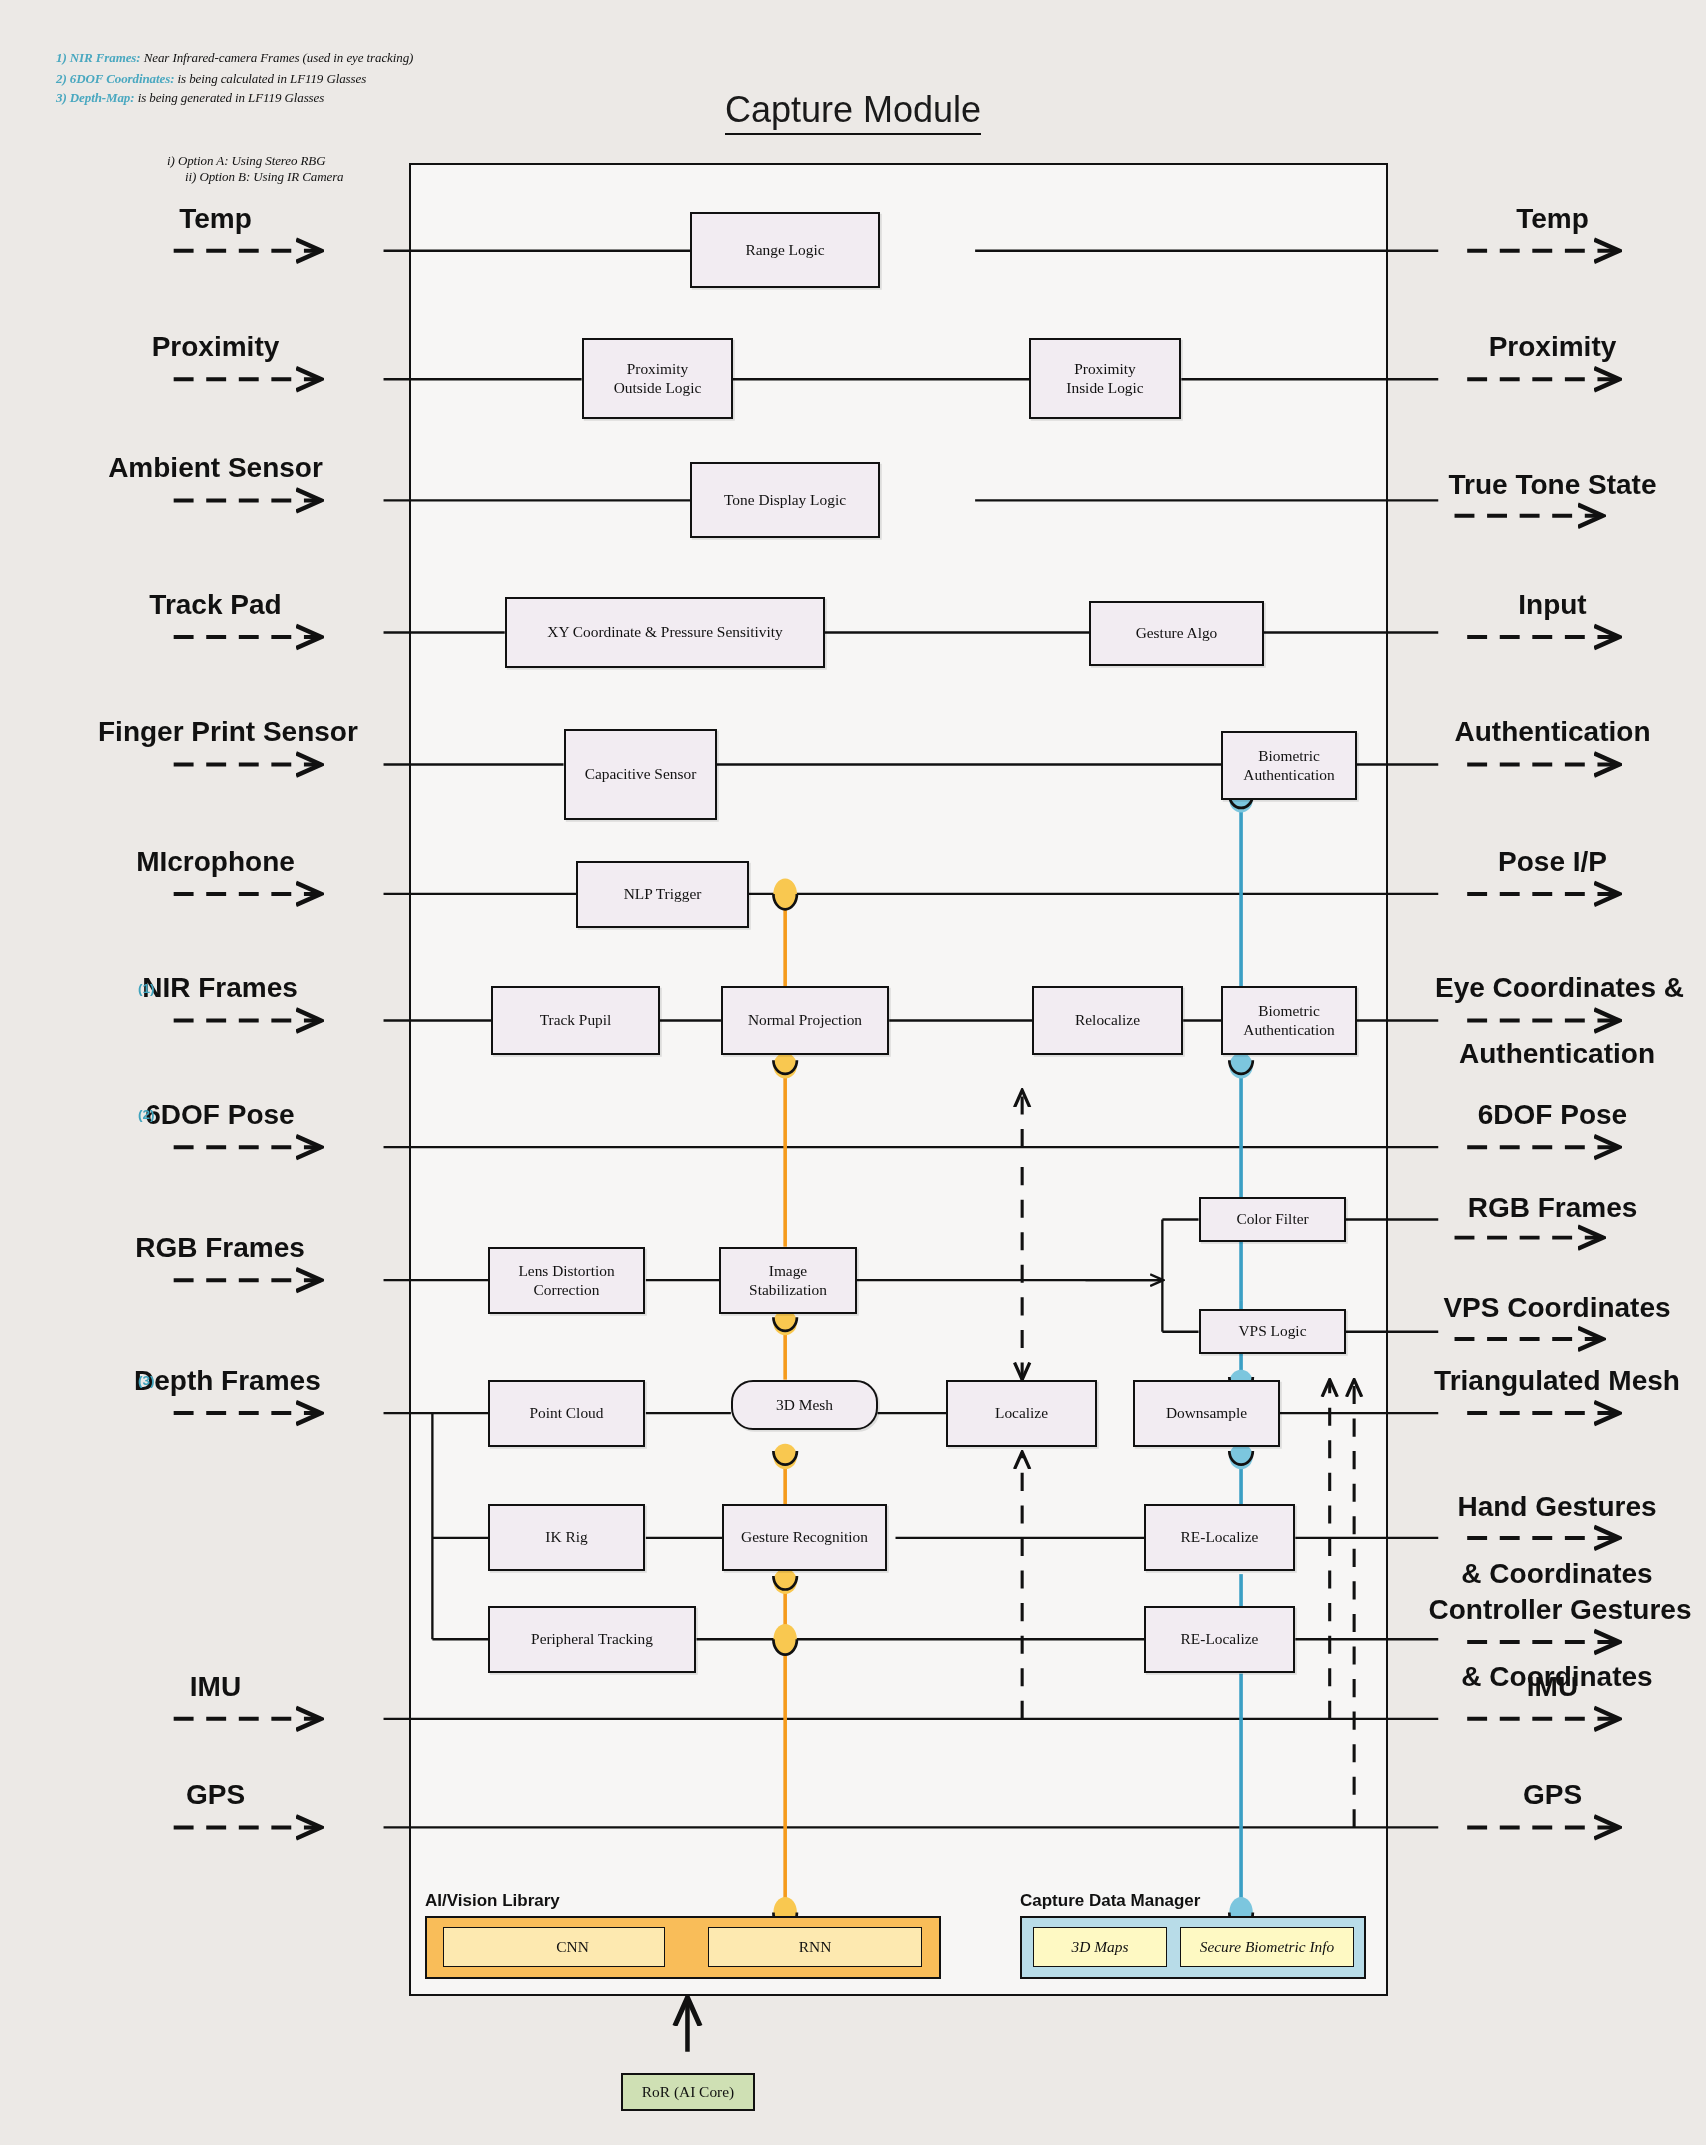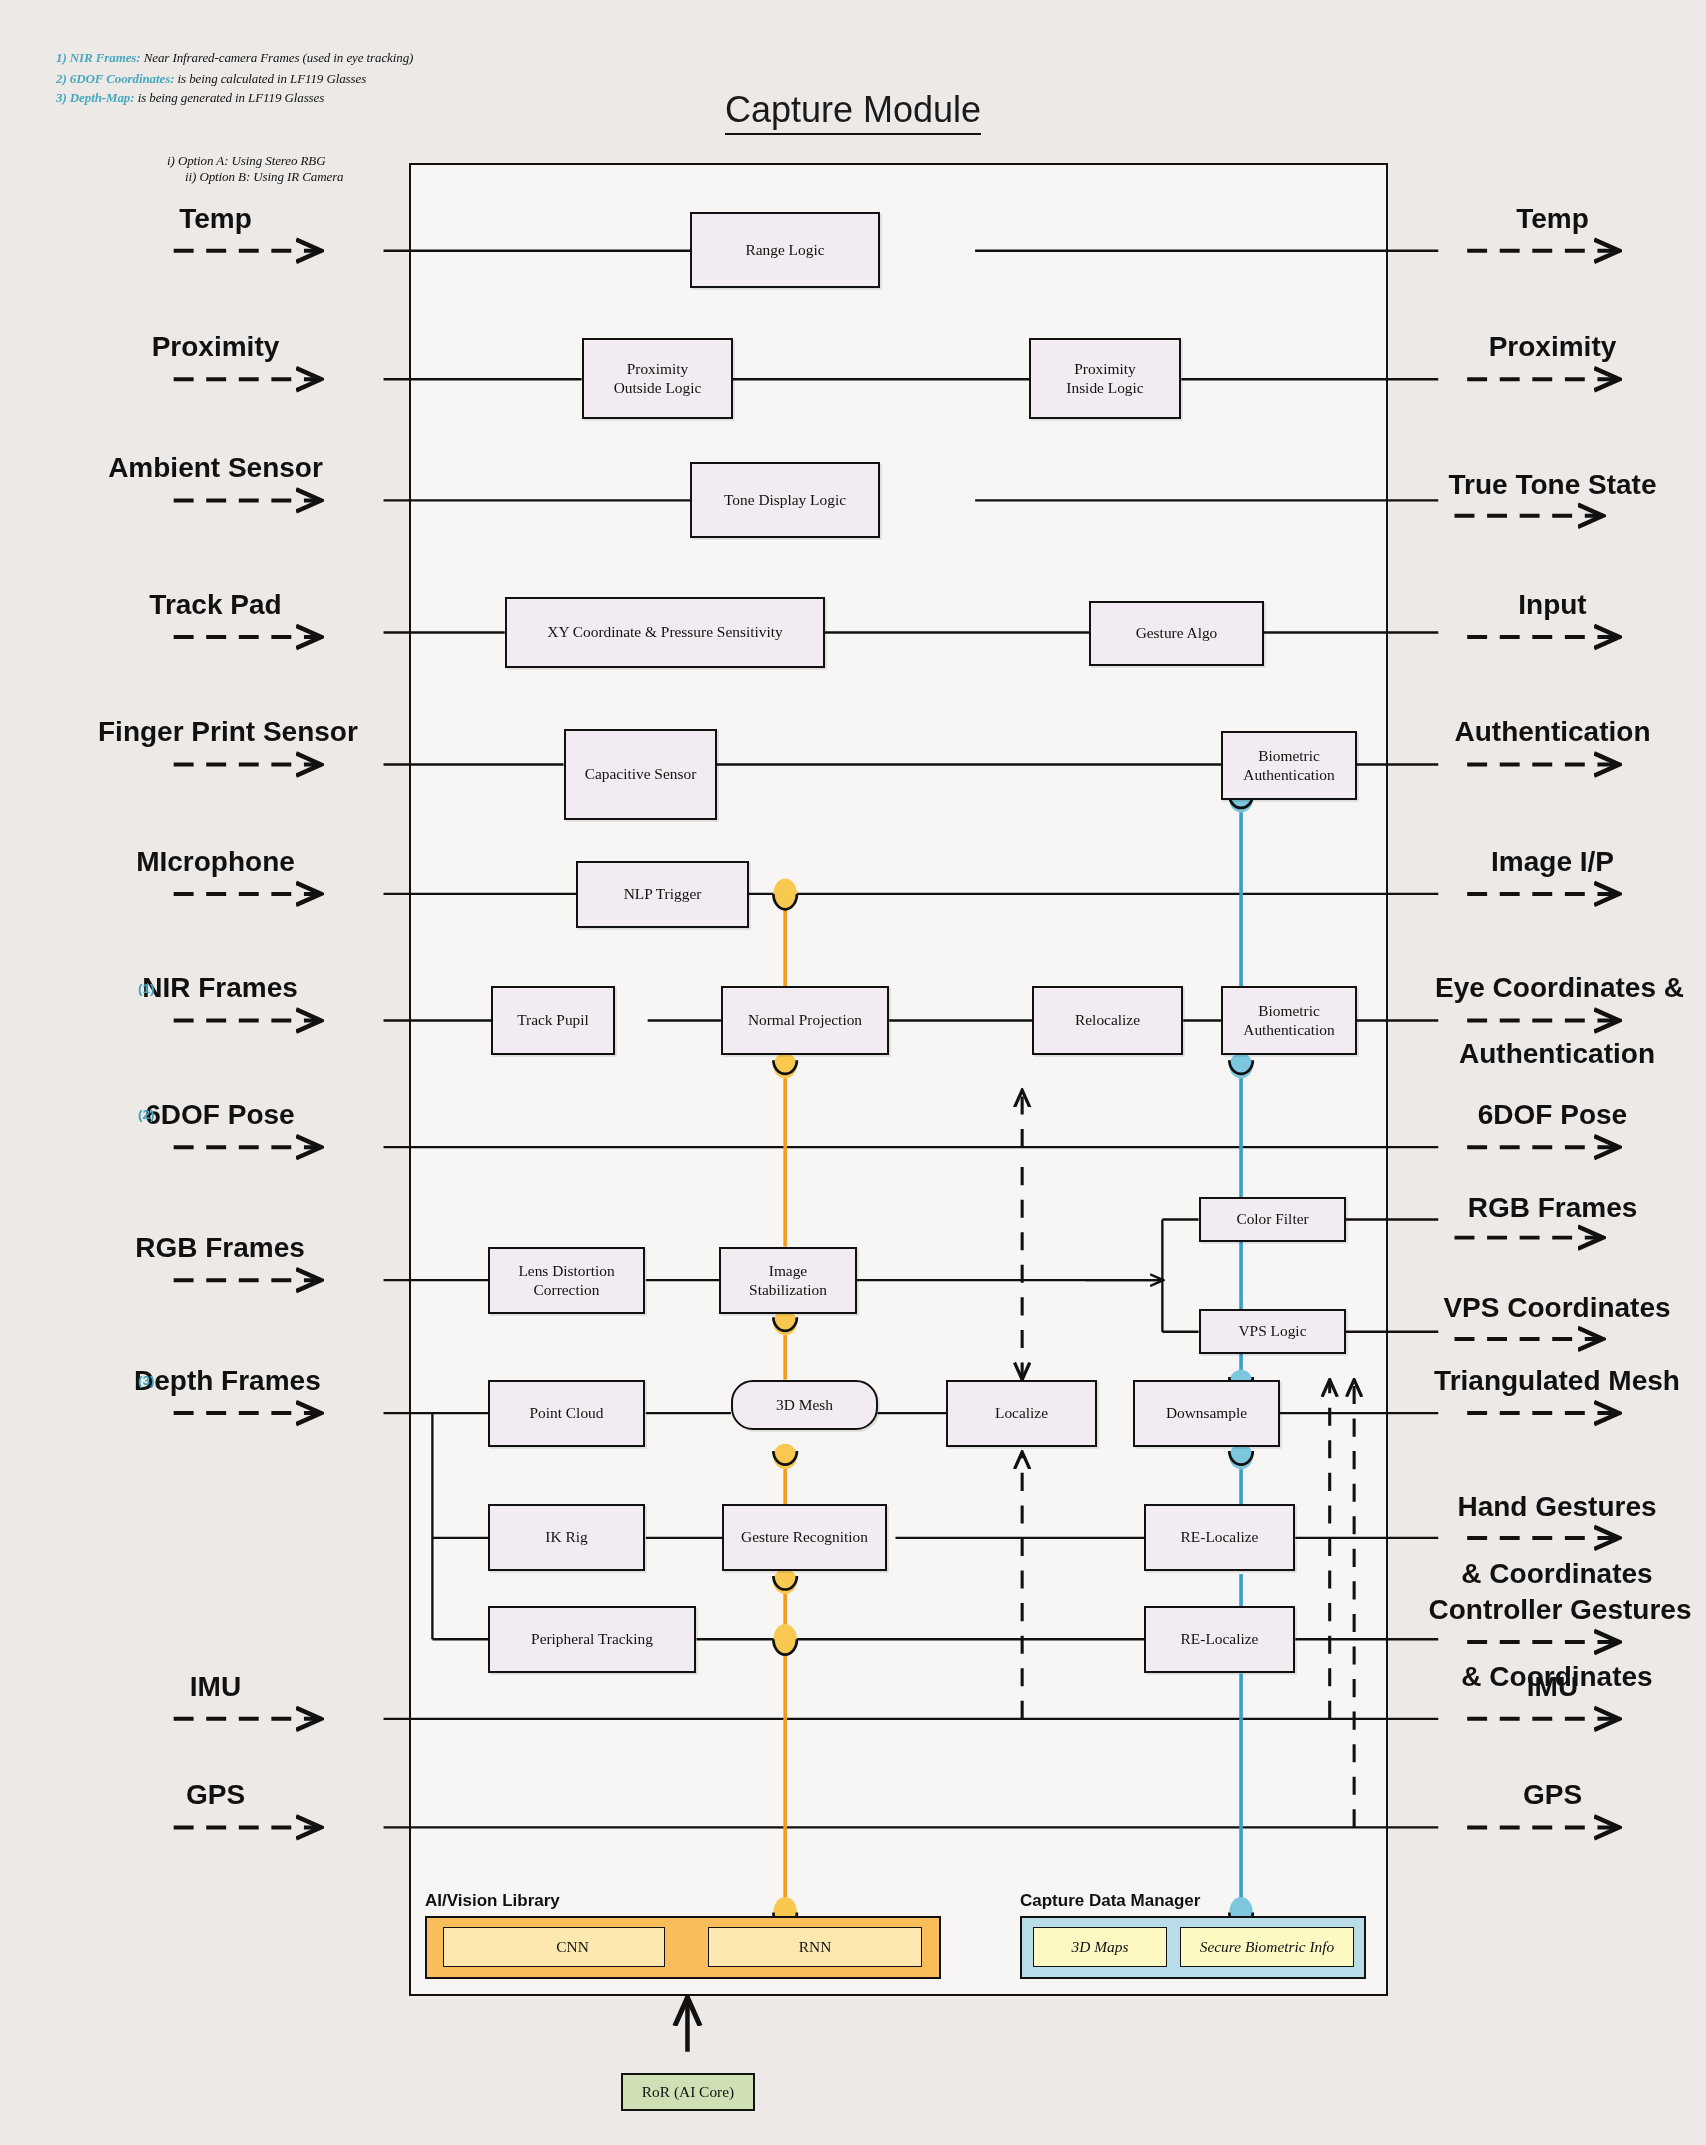--- a/index.html
+++ b/index.html
@@ -245,21 +245,21 @@
   <div class="portlbl" style="left:134px;top:1365px;width:181px;">Depth Frames</div>
   <div class="fnote" style="left:138px;top:1373px;">(3)</div>
   <div class="portlbl" style="left:134px;top:1671px;width:163px;">IMU</div>
   <div class="portlbl" style="left:134px;top:1779px;width:163px;">GPS</div>
 
   <div class="portlbl" style="left:1462px;top:203px;width:181px;">Temp</div>
   <div class="portlbl" style="left:1462px;top:331px;width:181px;">Proximity</div>
   <div class="portlbl" style="left:1435px;top:469px;width:235px;">True Tone State</div>
   <div class="portlbl" style="left:1462px;top:589px;width:181px;">Input</div>
   <div class="portlbl" style="left:1444px;top:716px;width:217px;">Authentication</div>
-  <div class="portlbl" style="left:1462px;top:846px;width:181px;">Image I/P</div>
+  <div class="portlbl" style="left:1462px;top:846px;width:181px;">Pose I/P</div>
   <div class="portlbl" style="left:1435px;top:972px;width:244px;">Eye Coordinates &amp;</div>
   <div class="portlbl" style="left:1435px;top:1038px;width:244px;">Authentication</div>
   <div class="portlbl" style="left:1453px;top:1099px;width:199px;">6DOF Pose</div>
   <div class="portlbl" style="left:1453px;top:1192px;width:199px;">RGB Frames</div>
   <div class="portlbl" style="left:1435px;top:1292px;width:244px;">VPS Coordinates</div>
   <div class="portlbl" style="left:1426px;top:1365px;width:262px;">Triangulated Mesh</div>
   <div class="portlbl" style="left:1444px;top:1491px;width:226px;">Hand Gestures</div>
   <div class="portlbl" style="left:1444px;top:1558px;width:226px;">&amp; Coordinates</div>
   <div class="portlbl" style="left:1426px;top:1594px;width:268px;">Controller Gestures</div>
   <div class="portlbl" style="left:1444px;top:1661px;width:226px;">&amp; Coordinates</div>
@@ -271,21 +271,21 @@
 Outside Logic</div>
   <div class="pbox" style="left:1029px;top:338px;width:152px;height:81px;white-space:pre-line;">Proximity
 Inside Logic</div>
   <div class="pbox" style="left:785px;top:462px;width:190px;height:76px;transform:translateX(-95px);">Tone Display Logic</div>
   <div class="pbox" style="left:505px;top:597px;width:320px;height:71px;">XY Coordinate &amp; Pressure Sensitivity</div>
   <div class="pbox" style="left:1089px;top:601px;width:175px;height:65px;">Gesture Algo</div>
   <div class="pbox" style="left:564px;top:729px;width:153px;height:91px;">Capacitive Sensor</div>
   <div class="pbox" style="left:1221px;top:731px;width:136px;height:69px;white-space:pre-line;">Biometric
 Authentication</div>
   <div class="pbox" style="left:576px;top:861px;width:173px;height:67px;">NLP Trigger</div>
-  <div class="pbox" style="left:491px;top:986px;width:124px;height:69px;">Track Pupil</div>
+  <div class="pbox" style="left:491px;top:986px;width:169px;height:69px;">Track Pupil</div>
   <div class="pbox" style="left:721px;top:986px;width:168px;height:69px;">Normal Projection</div>
   <div class="pbox" style="left:1032px;top:986px;width:151px;height:69px;">Relocalize</div>
   <div class="pbox" style="left:1221px;top:986px;width:136px;height:69px;white-space:pre-line;">Biometric
 Authentication</div>
   <div class="pbox" style="left:488px;top:1247px;width:157px;height:67px;white-space:pre-line;">Lens Distortion
 Correction</div>
   <div class="pbox" style="left:719px;top:1247px;width:138px;height:67px;white-space:pre-line;">Image
 Stabilization</div>
   <div class="pbox" style="left:1199px;top:1197px;width:147px;height:45px;">Color Filter</div>
   <div class="pbox" style="left:1199px;top:1309px;width:147px;height:45px;">VPS Logic</div>

